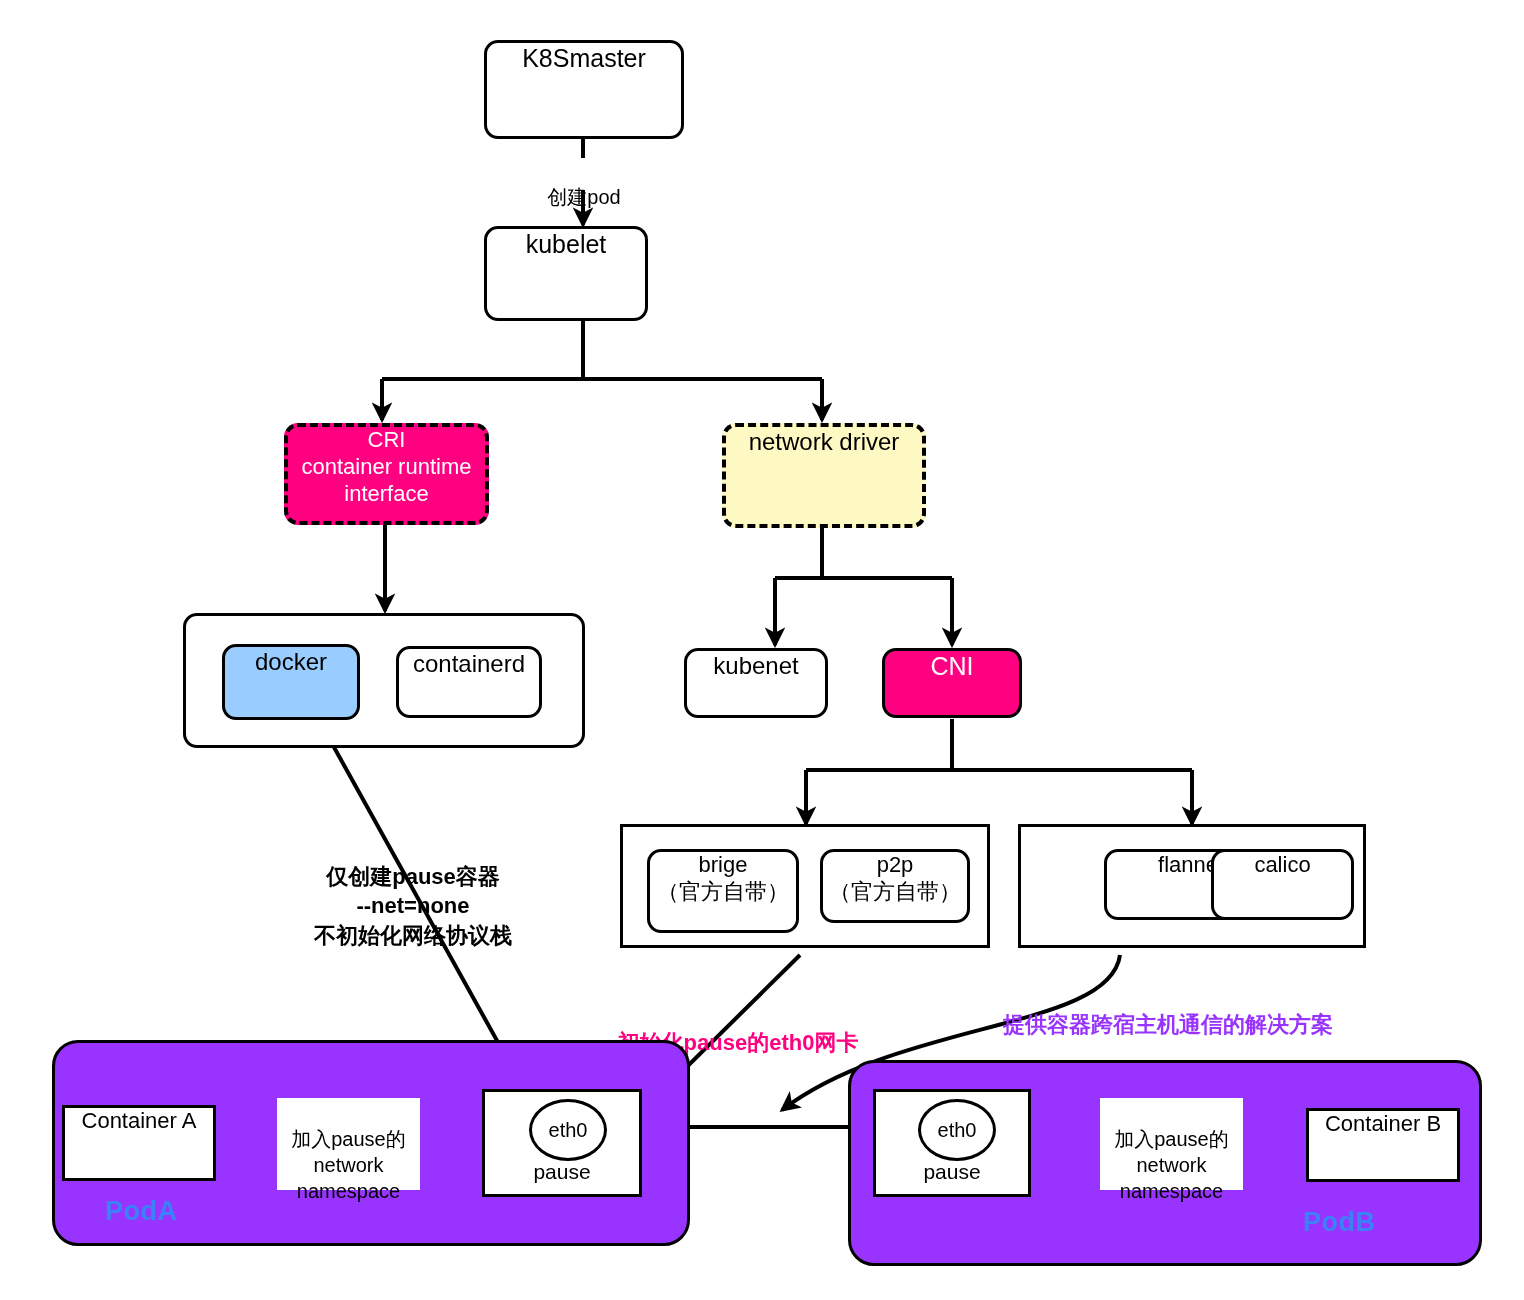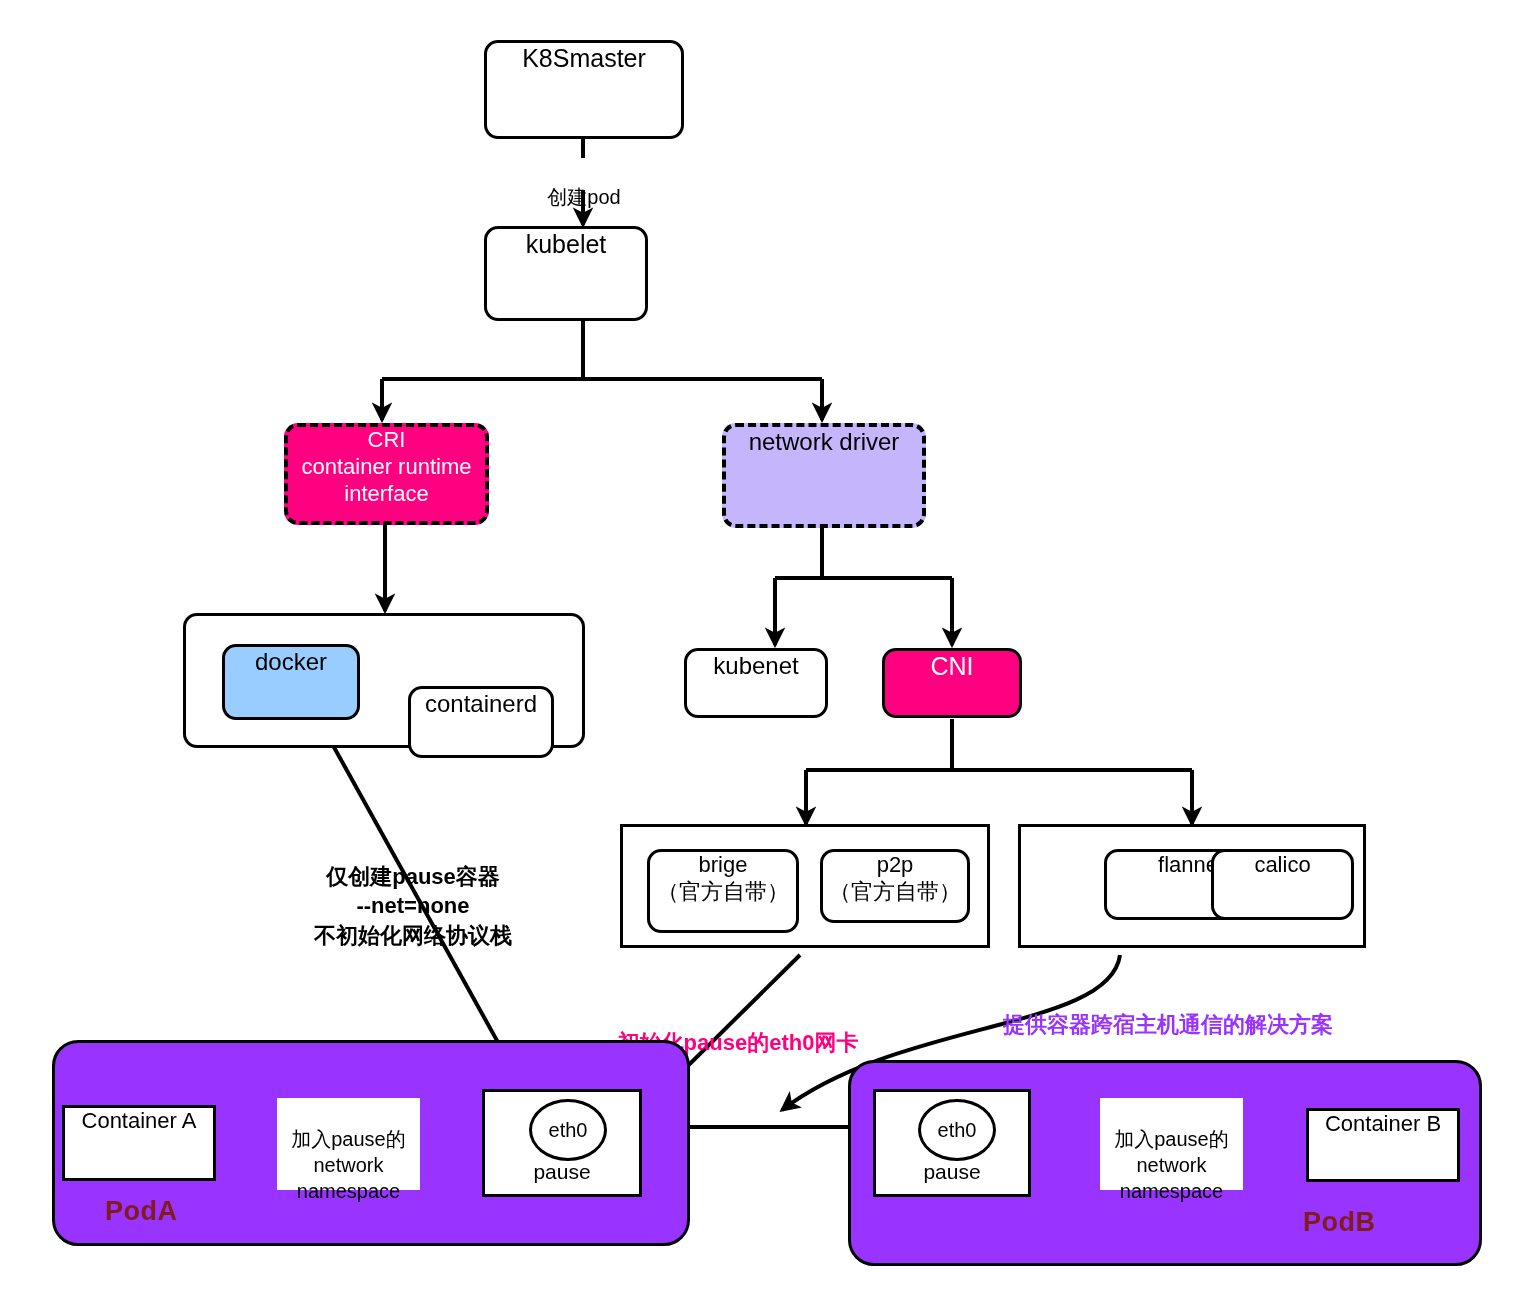--- a/index.html
+++ b/index.html
@@ -35,41 +35,41 @@
   }
   
   .rounded-solid {
     border: 3px solid #000;
     border-radius: 14px;
     background: #ffffff;
   }
   .rounded-dashed {
     border: 4px dashed #000;
     border-radius: 14px;
-    background: #c4b5fd;
+    background: #fef9c3;
   }
   .square-solid {
     border: 3px solid #000;
     background: #ffffff;
   }
   .pink {
     background: #ff0080;
     color: #ffffff;
   }
   .blue {
     background: #99ccff;
   }
   .pod {
     background: #9933ff;
     border: 3px solid #000;
     border-radius: 26px;
   }
   .pod-label {
     position: absolute;
-    color: #7f1d1d;
+    color: #3b82f6;
     font-weight: bold;
     font-size: 27px;
     letter-spacing: .5px;
   }
   .circle {
     border: 3px solid #000;
     border-radius: 50%;
     background: #ffffff;
     display: flex;
     align-items: center;
@@ -187,21 +187,21 @@
   </div>
 
   <div class="node rounded-dashed f24" style="left:722px; top:423px; width:204px; height:105px;">
     <span>network driver</span>
   </div>
 
   <div class="node rounded-solid" style="left:183px; top:613px; width:402px; height:135px;"></div>
   <div class="node rounded-solid blue f24" style="left:222px; top:644px; width:138px; height:76px;">
     <span>docker</span>
   </div>
-  <div class="node rounded-solid f24" style="left:408px; top:646px; width:146px; height:72px;margin-top:40px;">
+  <div class="node rounded-solid f24" style="left:396px; top:646px; width:146px; height:72px;">
     <span>containerd</span>
   </div>
 
   <div class="node rounded-solid f24" style="left:684px; top:648px; width:144px; height:70px;">
     <span>kubenet</span>
   </div>
 
   <div class="node rounded-solid pink f25" style="left:882px; top:648px; width:140px; height:70px;">
     <span>CNI</span>
   </div>

